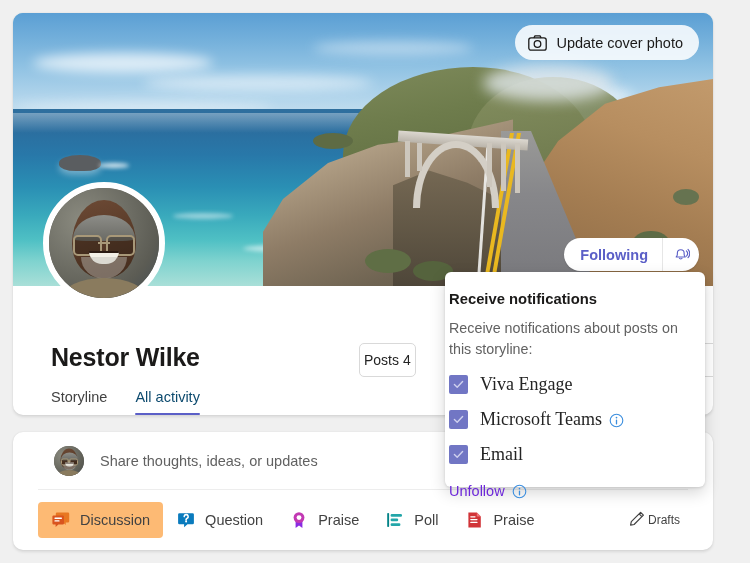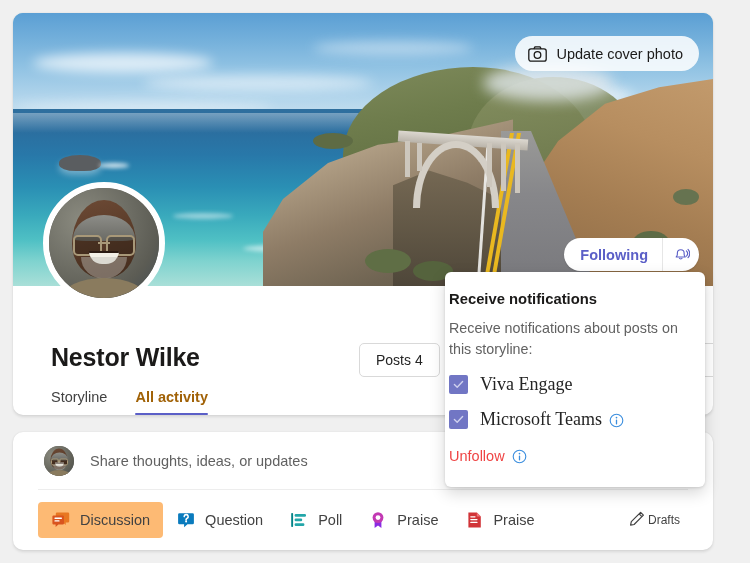--- a/index.html
+++ b/index.html
@@ -162,21 +162,21 @@
   .sh1 { left: 352px; top: 236px; width: 46px; height: 24px; background:#5f6e45; }
   .sh2 { left: 400px; top: 248px; width: 40px; height: 20px; background:#55633d; }
   .sh3 { left: 620px; top: 218px; width: 36px; height: 22px; background:#5d6b46; }
   .sh4 { left: 660px; top: 176px; width: 26px; height: 16px; background:#667350; }
   .sh5 { left: 300px; top: 120px; width: 40px; height: 16px; background:#5e6b44; }
 
   
   .cover-btn {
     position: absolute;
     right: 14px;
-    top: 23px;
+    top: 12px;
     height: 35px;
     padding: 0 16px 0 13px;
     background: rgba(255,255,255,0.86);
     border-radius: 18px;
     display: flex;
     align-items: center;
     gap: 9px;
     font-size: 14.5px;
     color: #1b1a19;
     cursor: pointer;
@@ -287,21 +287,21 @@
     font-weight: 700;
     color: #1b1a19;
     letter-spacing: -0.2px;
   }
   .pill-btn {
     position: absolute;
     top: 330px;
     height: 34px;
     display: flex;
     align-items: center;
-    padding: 0 16px;
+    padding: 0 4px;
     border: 1px solid #d9d9d9;
     border-radius: 5px;
     background: #ffffff;
     font-size: 14px;
     color: #242424;
     box-sizing: border-box;
     cursor: pointer;
   }
   .pill-posts { left: 346px; }
   .pill-hidden { left: 437px; min-width: 90px; }
@@ -315,22 +315,22 @@
     gap: 28px;
   }
   .tab {
     font-size: 14.5px;
     color: #424242;
     padding-bottom: 10px;
     cursor: pointer;
     position: relative;
   }
   .tab.active {
-    color: #a16207;
-    font-weight: 700;
+    color: #0c4a6e;
+    font-weight: 400;
     text-align: center;
   }
   .tab.active::after {
     content: "";
     position: absolute;
     left: 0; right: 0; bottom: 0;
     height: 2.5px;
     background: #5b5fc7;
     border-radius: 2px;
   }
@@ -347,21 +347,21 @@
     box-shadow: 0 1.5px 3px rgba(0,0,0,0.10), 0 0 2px rgba(0,0,0,0.06);
     overflow: hidden;
   }
   .composer-row {
     position: absolute;
     left: 0; top: 0;
     width: 700px;
     height: 57px;
     display: flex;
     align-items: center;
-    padding-left: 31px;
+    padding-left: 41px;
     box-sizing: border-box;
   }
   .avatar-small {
     width: 30px; height: 30px; border-radius: 50%;
     overflow: hidden; position: relative; flex: 0 0 auto;
     background: #6a6a62;
   }
   .avatar-small .face { width: 17px; height: 21px; }
   .avatar-small .hair { width: 17px; height: 8px; top: 18%; }
   .avatar-small .glasses { width: 17px; height: 5px; }
@@ -463,21 +463,21 @@
     gap: 7px;
     font-family: Liberation Serif, serif;
   }
   .info-icon { width: 15px; height: 15px; display:block; }
   .unfollow-row {
     display: flex;
     align-items: center;
     gap: 7px;
     margin-top: 18px;
     font-size: 14.5px;
-    color: #ef4444;
+    color: #6d28d9;
     cursor: pointer;
   }
 </style>
 </head>
 <body>
 
 <div class="profile-card">
 
   <div class="cover">
     <div class="sky"></div>
@@ -616,38 +616,38 @@
           <path d="M8.2 6.6a2 2 0 1 1 2.7 1.9c-.5.2-.8.6-.8 1.1v.5" stroke="#fff" stroke-width="1.6" fill="none" stroke-linecap="round"></path>
           <circle cx="10.1" cy="11.6" r="1" fill="#fff"></circle>
         </svg>
       </span>
       <span>Question</span>
     </div>
 
     <div class="type-item">
       <span class="type-icon">
         <svg width="20" height="20" viewBox="0 0 20 20">
+          <path d="M6.6 10.8 L6.6 18 L10 15.6 L13.4 18 L13.4 10.8z" fill="#8a2be2"></path>
+          <circle cx="10" cy="7.6" r="5.4" fill="#c239b3"></circle>
+          <circle cx="10" cy="7.6" r="2.4" fill="#fff"></circle>
+        </svg>
+      </span>
+      <span>Praise</span>
+    </div>
+
+    <div class="type-item">
+      <span class="type-icon">
+        <svg width="20" height="20" viewBox="0 0 20 20">
           <rect x="2.2" y="3" width="1.9" height="14" rx="0.8" fill="#038387"></rect>
           <rect x="5.6" y="4" width="11.4" height="2.7" rx="1.2" fill="#23a6a9"></rect>
           <rect x="5.6" y="8.6" width="7.6" height="2.7" rx="1.2" fill="#23a6a9"></rect>
           <rect x="5.6" y="13.2" width="9.8" height="2.7" rx="1.2" fill="#23a6a9"></rect>
         </svg>
       </span>
       <span>Poll</span>
-    </div>
-
-    <div class="type-item">
-      <span class="type-icon">
-        <svg width="20" height="20" viewBox="0 0 20 20">
-          <path d="M6.6 10.8 L6.6 18 L10 15.6 L13.4 18 L13.4 10.8z" fill="#8a2be2"></path>
-          <circle cx="10" cy="7.6" r="5.4" fill="#c239b3"></circle>
-          <circle cx="10" cy="7.6" r="2.4" fill="#fff"></circle>
-        </svg>
-      </span>
-      <span>Praise</span>
     </div>
 
     <div class="type-item">
       <span class="type-icon">
         <svg width="20" height="20" viewBox="0 0 20 20">
           <path d="M4.4 2.4h8.4l4 4v11.2H4.4z" fill="#d13438"></path>
           <path d="M12.8 2.4 L16.8 6.4 H12.8z" fill="#f07377"></path>
           <rect x="6.2" y="6.2" width="5.4" height="1.2" rx="0.6" fill="#fff"></rect>
           <rect x="6.2" y="9" width="7.4" height="1.2" rx="0.6" fill="#fff"></rect>
           <rect x="6.2" y="11.8" width="7.4" height="1.2" rx="0.6" fill="#fff"></rect>
@@ -696,20 +696,30 @@
       <span class="info-icon">
         <svg width="15" height="15" viewBox="0 0 15 15" fill="none">
           <circle cx="7.5" cy="7.5" r="6.3" stroke="#3b8ede" stroke-width="1.1"></circle>
           <circle cx="7.5" cy="4.6" r="0.85" fill="#3b8ede"></circle>
           <rect x="6.85" y="6.4" width="1.3" height="5" rx="0.6" fill="#3b8ede"></rect>
         </svg>
       </span>
     </span>
   </div>
 
+  <div class="check-row">
+    <span class="checkbox">
+      <svg width="13" height="13" viewBox="0 0 13 13" fill="none">
+        <path d="M2.4 6.6 L5.2 9.2 L10.6 3.6" stroke="#cfd1ee" stroke-width="1.4" stroke-linecap="round" stroke-linejoin="round"></path>
+      </svg>
+    </span>
+    <span class="check-label">
+      <span>Email</span>
+    </span>
+  </div>
 
   <div class="unfollow-row">
     <span>Unfollow</span>
     <span class="info-icon">
       <svg width="15" height="15" viewBox="0 0 15 15" fill="none">
         <circle cx="7.5" cy="7.5" r="6.3" stroke="#3b8ede" stroke-width="1.1"></circle>
         <circle cx="7.5" cy="4.6" r="0.85" fill="#3b8ede"></circle>
         <rect x="6.85" y="6.4" width="1.3" height="5" rx="0.6" fill="#3b8ede"></rect>
       </svg>
     </span>

